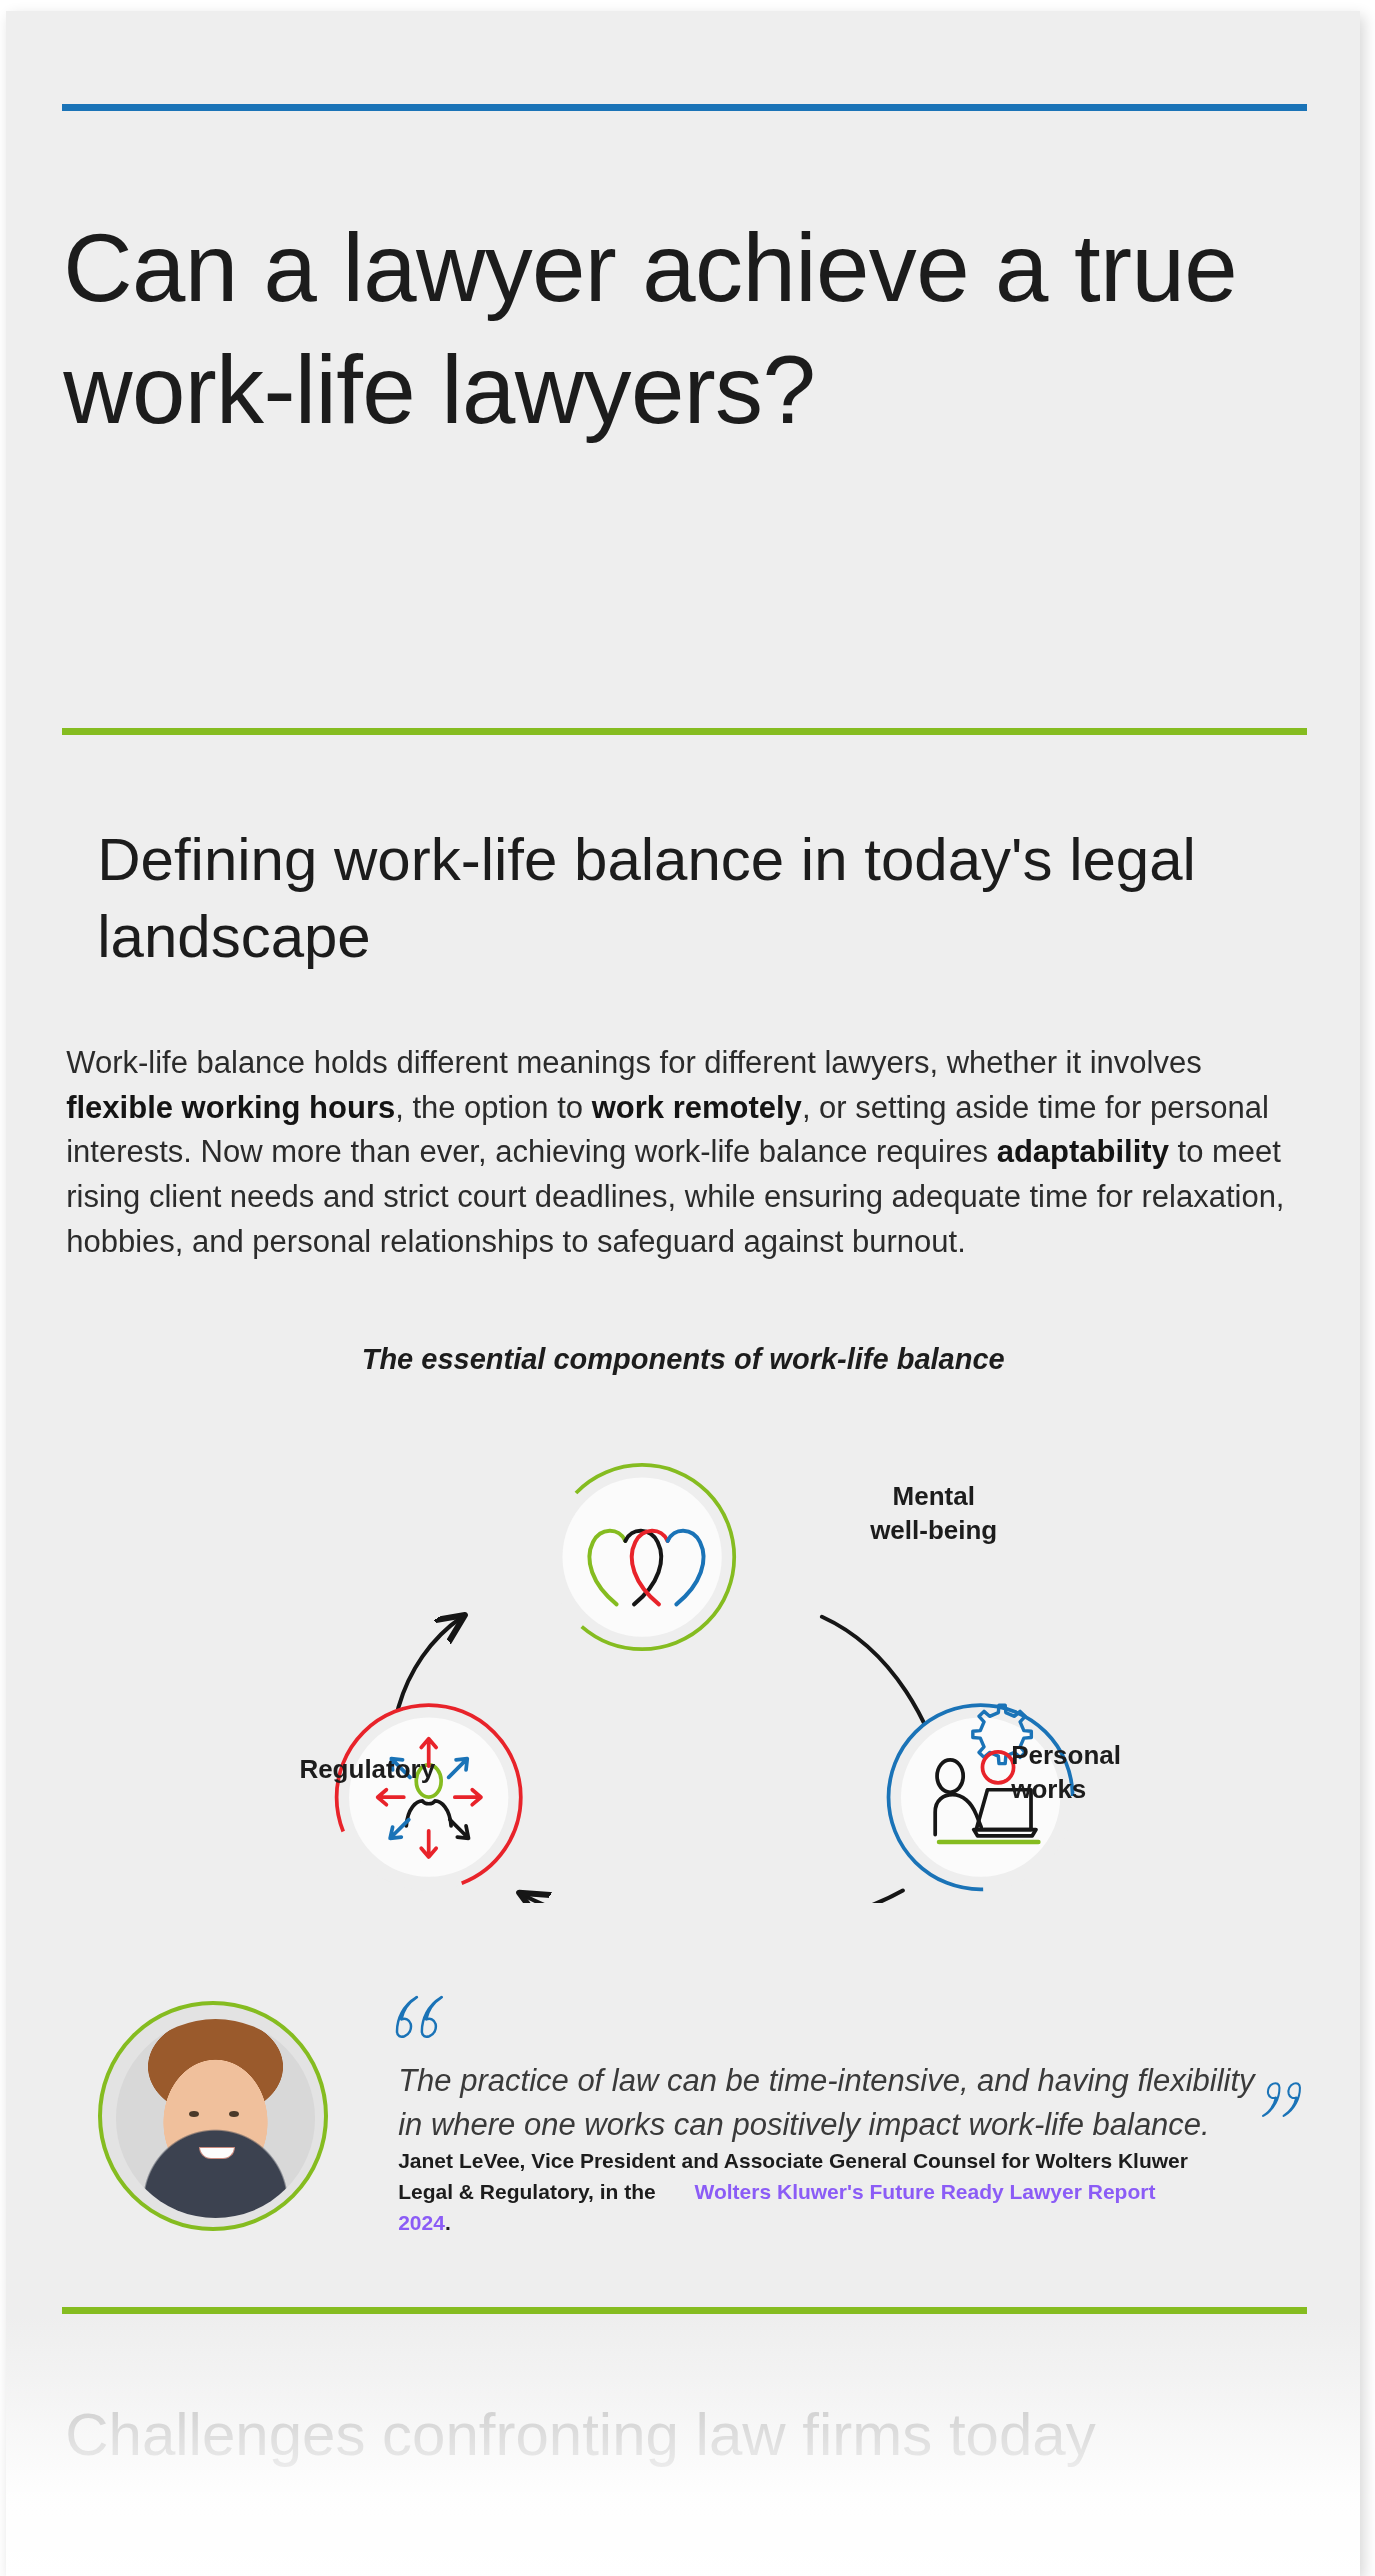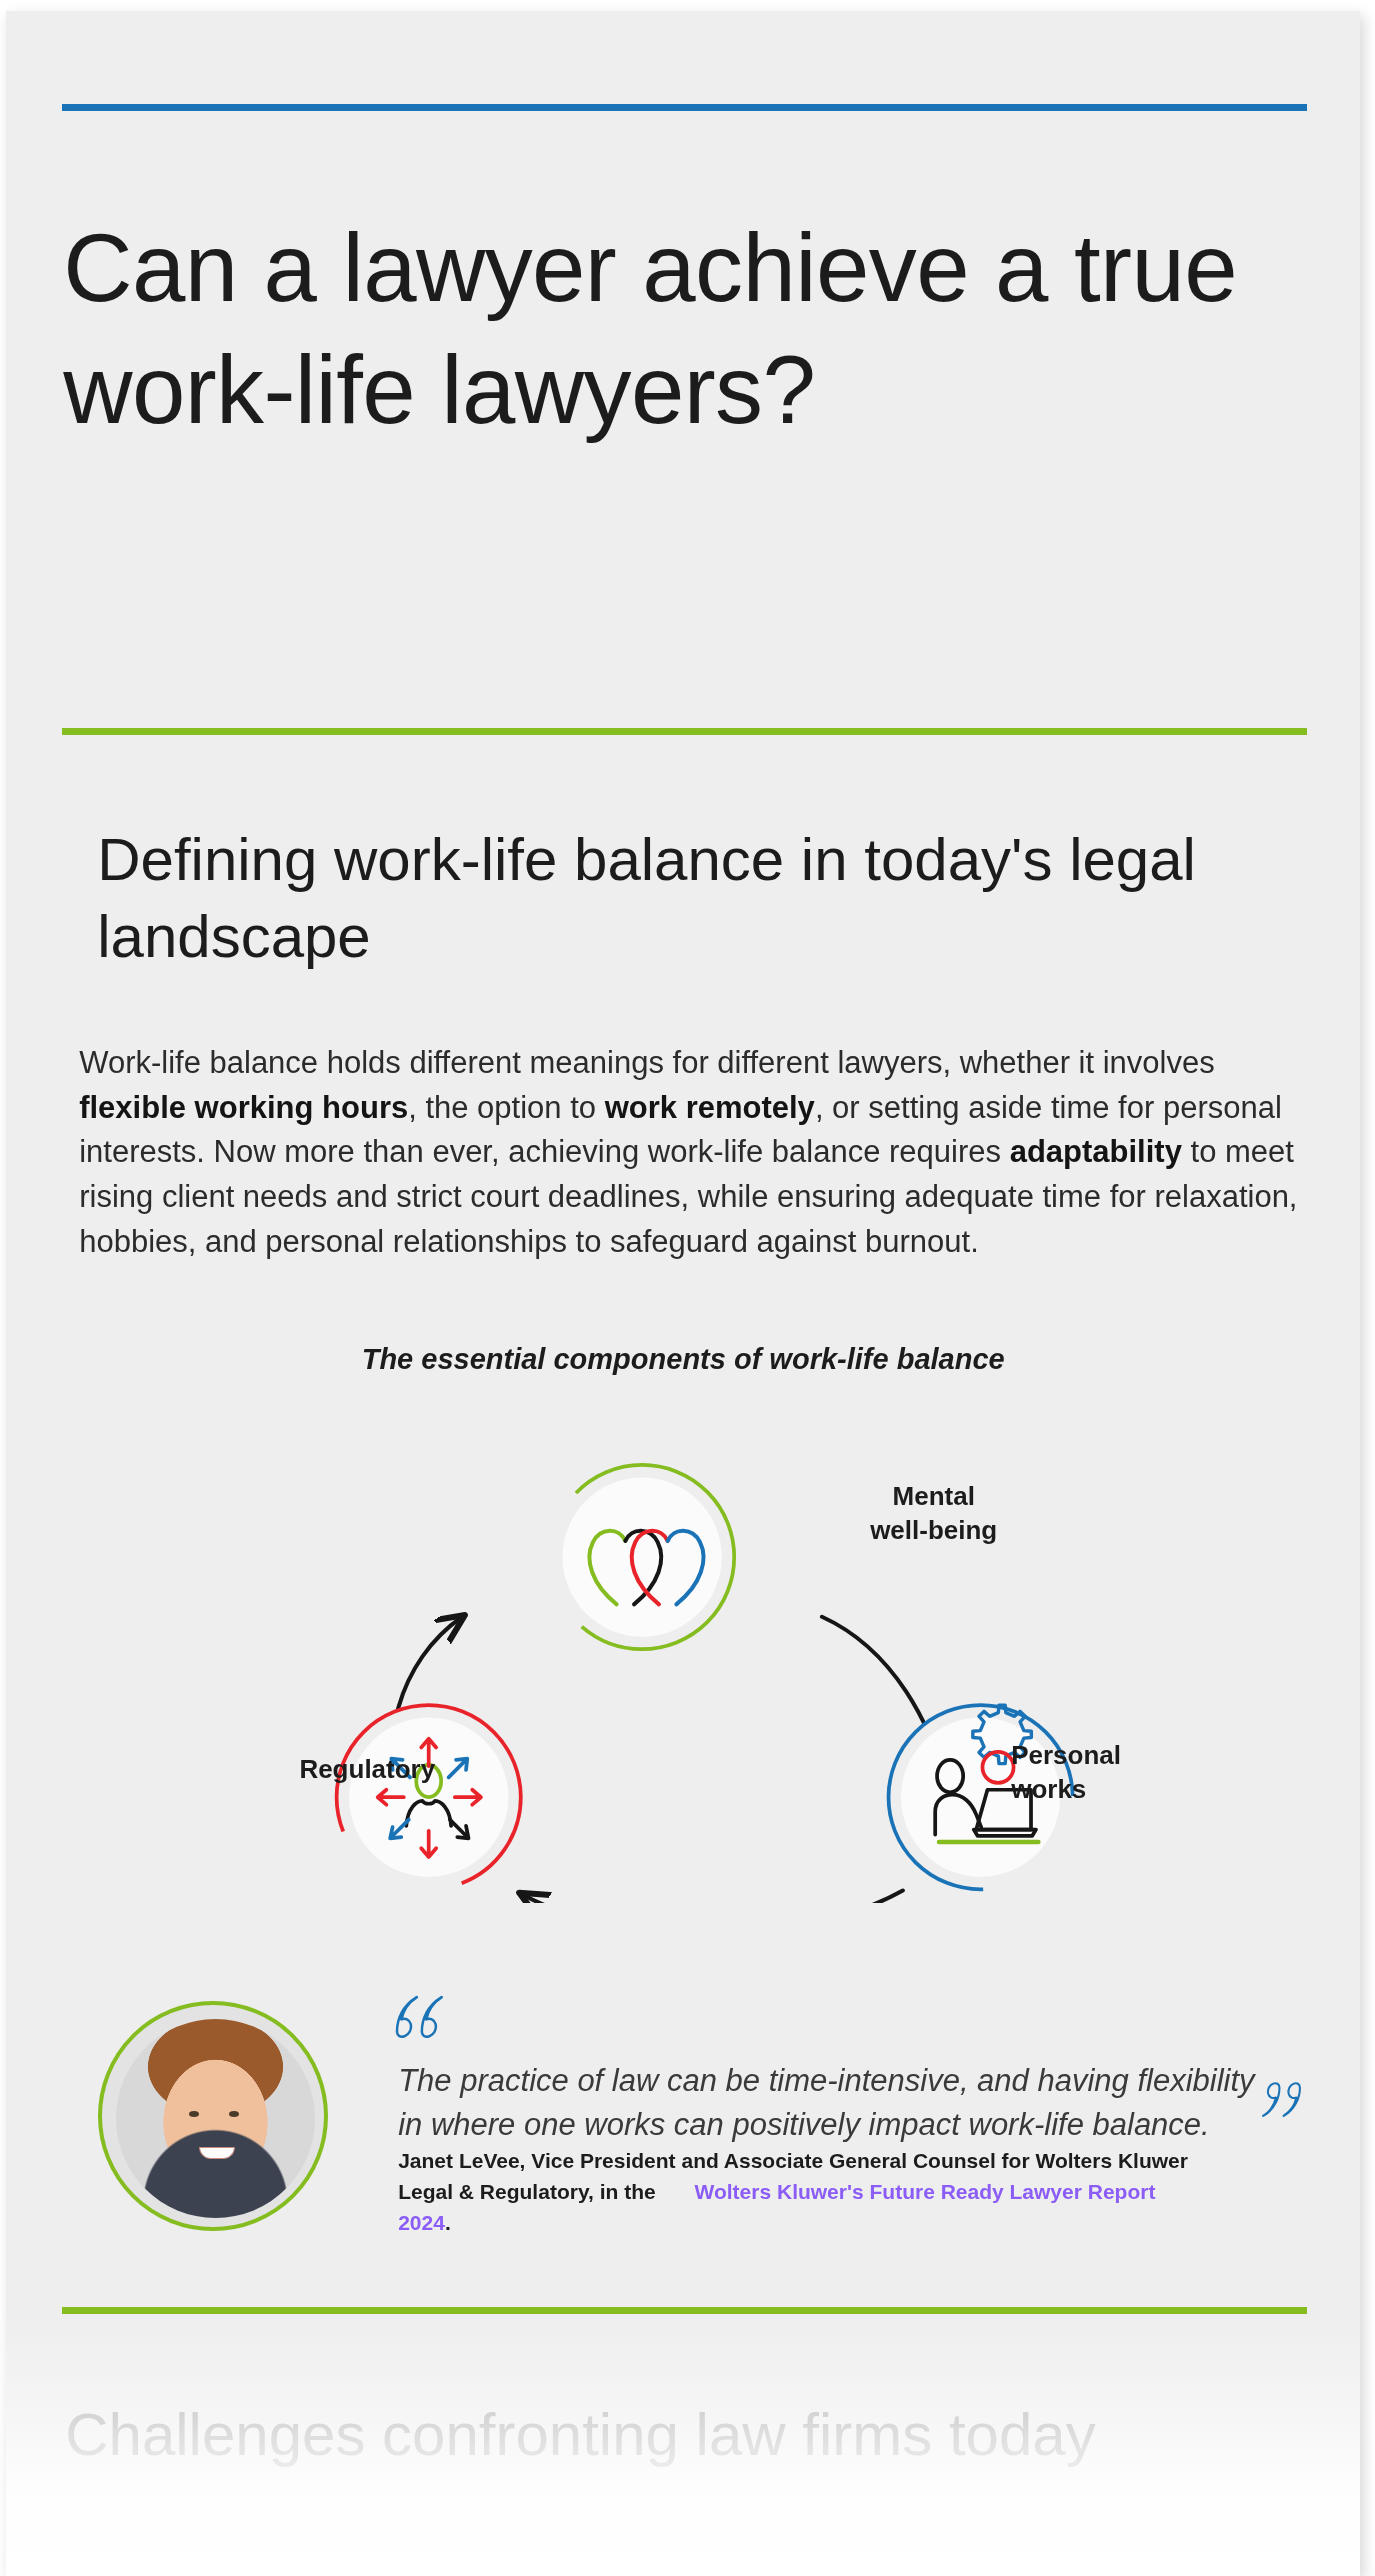--- a/index.html
+++ b/index.html
@@ -44,21 +44,20 @@
     margin-left:32px;
   }
 
   
   #body-paragraph{
     position:absolute;left:60px;top:999px;width:1248px;
     font-size:31px;line-height:1.44;
     font-weight:400;
     font-stretch:condensed;
     color:#2b2b2b;
-    margin-left:13px;
   }
   #body-paragraph b{font-weight:700;color:#141414;}
 
   
   #diagram-caption{
     position:absolute;left:0;top:1332px;width:1354px;
     text-align:center;
     font-size:29px;font-weight:700;font-style:italic;
     font-stretch:condensed;
     color:#1c1c1c;

